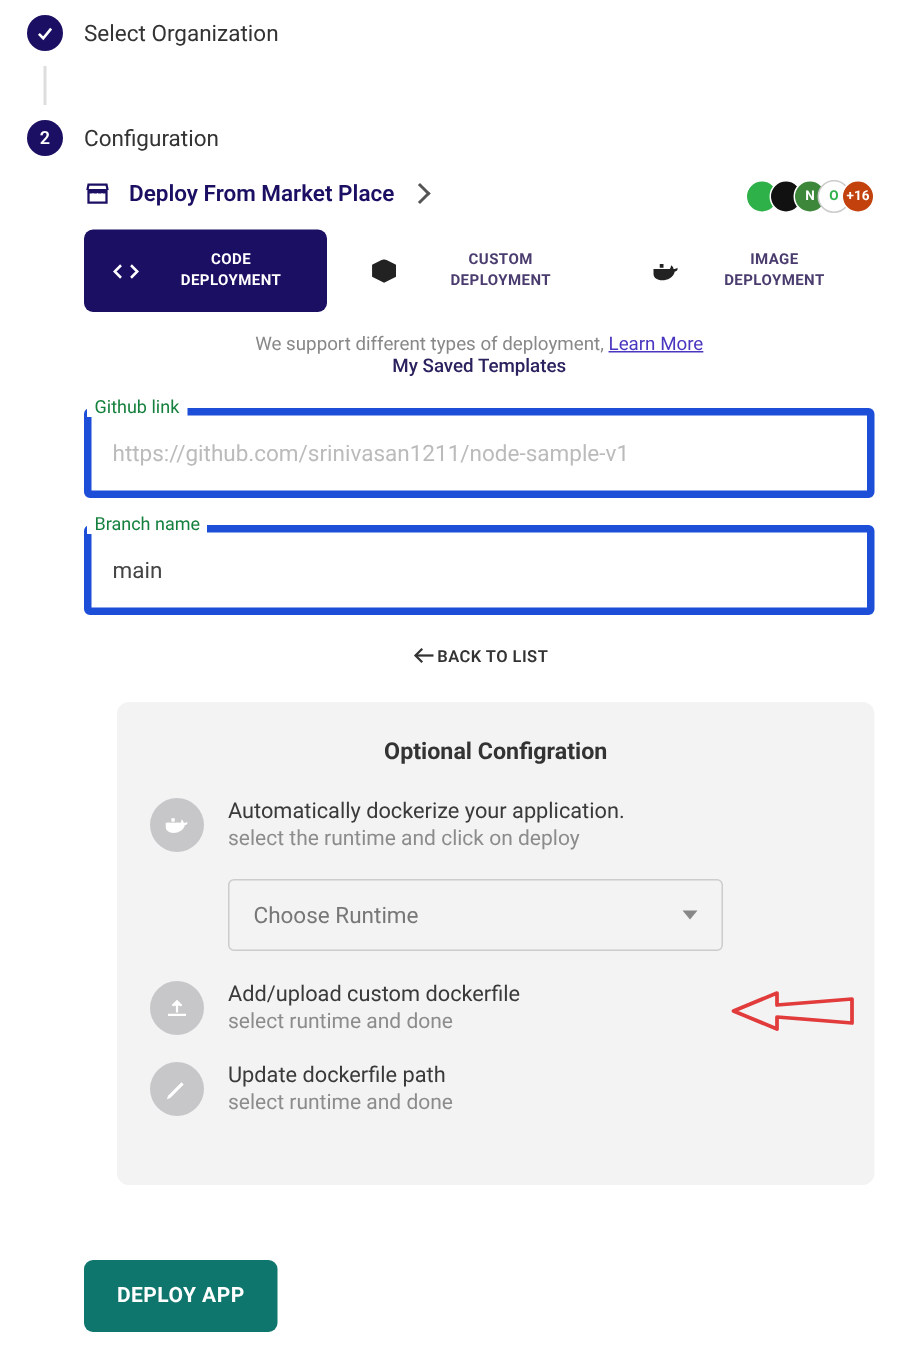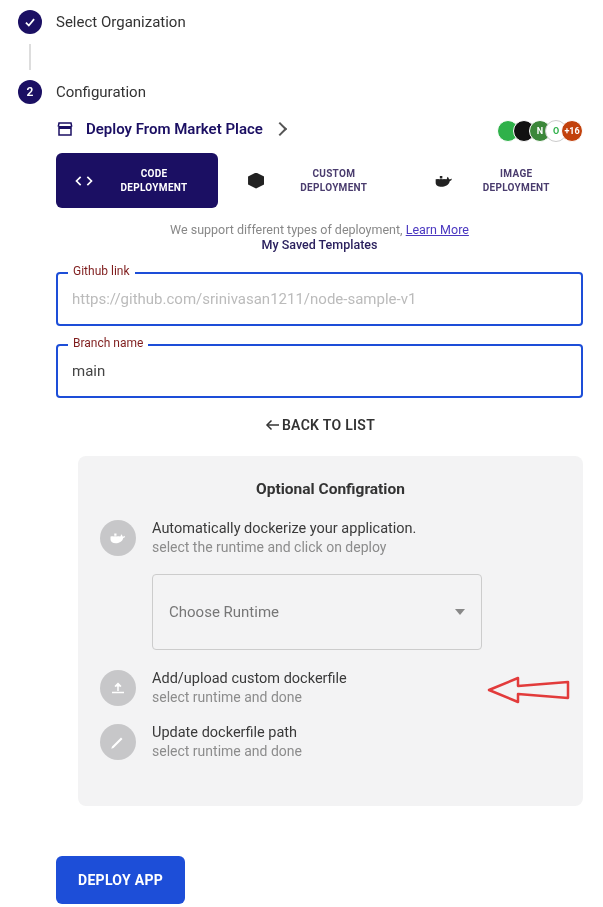--- a/index.html
+++ b/index.html
@@ -20,37 +20,37 @@
   .tabs { display: flex; align-items: center; gap: 10px; margin-bottom: 14px; }
   .tab { padding: 14px 18px; border-radius: 6px; text-align: center; color: #4a3c6e; font-weight: 700; font-size: 10px; display: flex; align-items: center; gap: 14px; letter-spacing: .3px; cursor: pointer; }
   .tab.active { background: #1b0f63; color: #fff; }
   .tab-icon { width: 20px; height: 20px; display: flex; align-items: center; justify-content: center; flex-shrink: 0; }
   .tab-text { line-height: 1.35; }
   .hex { width: 16px; height: 16px; background: #222; clip-path: polygon(50% 0,100% 25%,100% 75%,50% 100%,0 75%,0 25%); }
   .support-row { display: flex; align-items: center; justify-content: space-between; margin-bottom: 20px; font-size: 12.5px; color: #888; flex-direction: column; }
   .support-row a { color: #4a37c0; }
   .saved { color: #2b215e; font-weight: 500; }
   .field { position: relative; margin-bottom: 18px; }
-  .field-label { position: absolute; top: -8px; left: 12px; background: #fff; padding: 0 5px; color: #7f1d1d; font-size: 12px; }
-  .field-input { width: 100%; border: 2px solid #1d4ed8; border-radius: 4px; padding: 16px 14px; font-size: 15px; color: #444; }
+  .field-label { position: absolute; top: -8px; left: 2px; background: #fff; padding: 0 5px; color: #15803d; font-size: 12px; }
+  .field-input { width: 100%; border: 5px solid #1d4ed8; border-radius: 4px; padding: 16px 14px; font-size: 15px; color: #444; }
   .field-input::placeholder { color: #bbb; }
-  .back-row { display: flex; align-items: center; justify-content: center; gap: 0; margin: 10px 0 22px; color: #333; font-weight: 600; font-size: 14px; letter-spacing: .3px; cursor: pointer; }
+  .back-row { display: flex; align-items: center; justify-content: center; gap: 0; margin: 10px 0 22px; color: #333; font-weight: 600; font-size: 11px; letter-spacing: .3px; cursor: pointer; }
   .back-row svg { width: 18px; height: 18px; }
   .panel { background: #f3f3f4; border-radius: 8px; padding: 24px 22px 28px; margin-left: 22px; }
   .panel-title { text-align: center; font-weight: 700; color: #333; font-size: 15.5px; margin-bottom: 22px; }
   .opt-row { display: flex; gap: 16px; margin-bottom: 18px; align-items: flex-start; }
   .opt-circle { width: 36px; height: 36px; border-radius: 50%; background: #c7c7c9; display: flex; align-items: center; justify-content: center; flex-shrink: 0; }
   .opt-circle svg { width: 18px; height: 18px; fill: #fff; }
   .opt-text .t1 { color: #3a3a3a; font-size: 14.5px; margin-bottom: 2px; }
   .opt-text .t2 { color: #8c8c8c; font-size: 14px; }
-  .runtime-sel { margin: 4px 0 20px 52px; display: flex; align-items: center; justify-content: space-between; border: 1px solid #ccc; border-radius: 4px; padding: 28px 16px; background: #f3f3f4; color: #777; font-size: 15px; cursor: pointer; max-width: 330px; }
+  .runtime-sel { margin: 4px 0 20px 52px; display: flex; align-items: center; justify-content: space-between; border: 1px solid #ccc; border-radius: 4px; padding: 14px 16px; background: #f3f3f4; color: #777; font-size: 15px; cursor: pointer; max-width: 330px; }
   .caret-down { width: 0; height: 0; border-left: 5px solid transparent; border-right: 5px solid transparent; border-top: 6px solid #888; }
   .arrow-anno { position: absolute; right: -12px; top: 2px; }
   .opt-wrap { position: relative; }
-  .deploy-btn { margin: 50px 0 0 0; background: #1d4ed8; color: #fff; border: none; border-radius: 6px; padding: 16px 22px; font-weight: 700; font-size: 14px; letter-spacing: .3px; cursor: pointer; }
+  .deploy-btn { margin: 50px 0 0 0; background: #0f766e; color: #fff; border: none; border-radius: 6px; padding: 16px 22px; font-weight: 700; font-size: 14px; letter-spacing: .3px; cursor: pointer; }
 </style>
 </head>
 <body>
 
 <div class="container">
 
   <div class="step">
     <div class="step-circle check">
       <svg viewBox="0 0 24 24" fill="none" stroke="#fff" stroke-width="3">
           <polyline points="5,13 10,18 19,7"></polyline>

